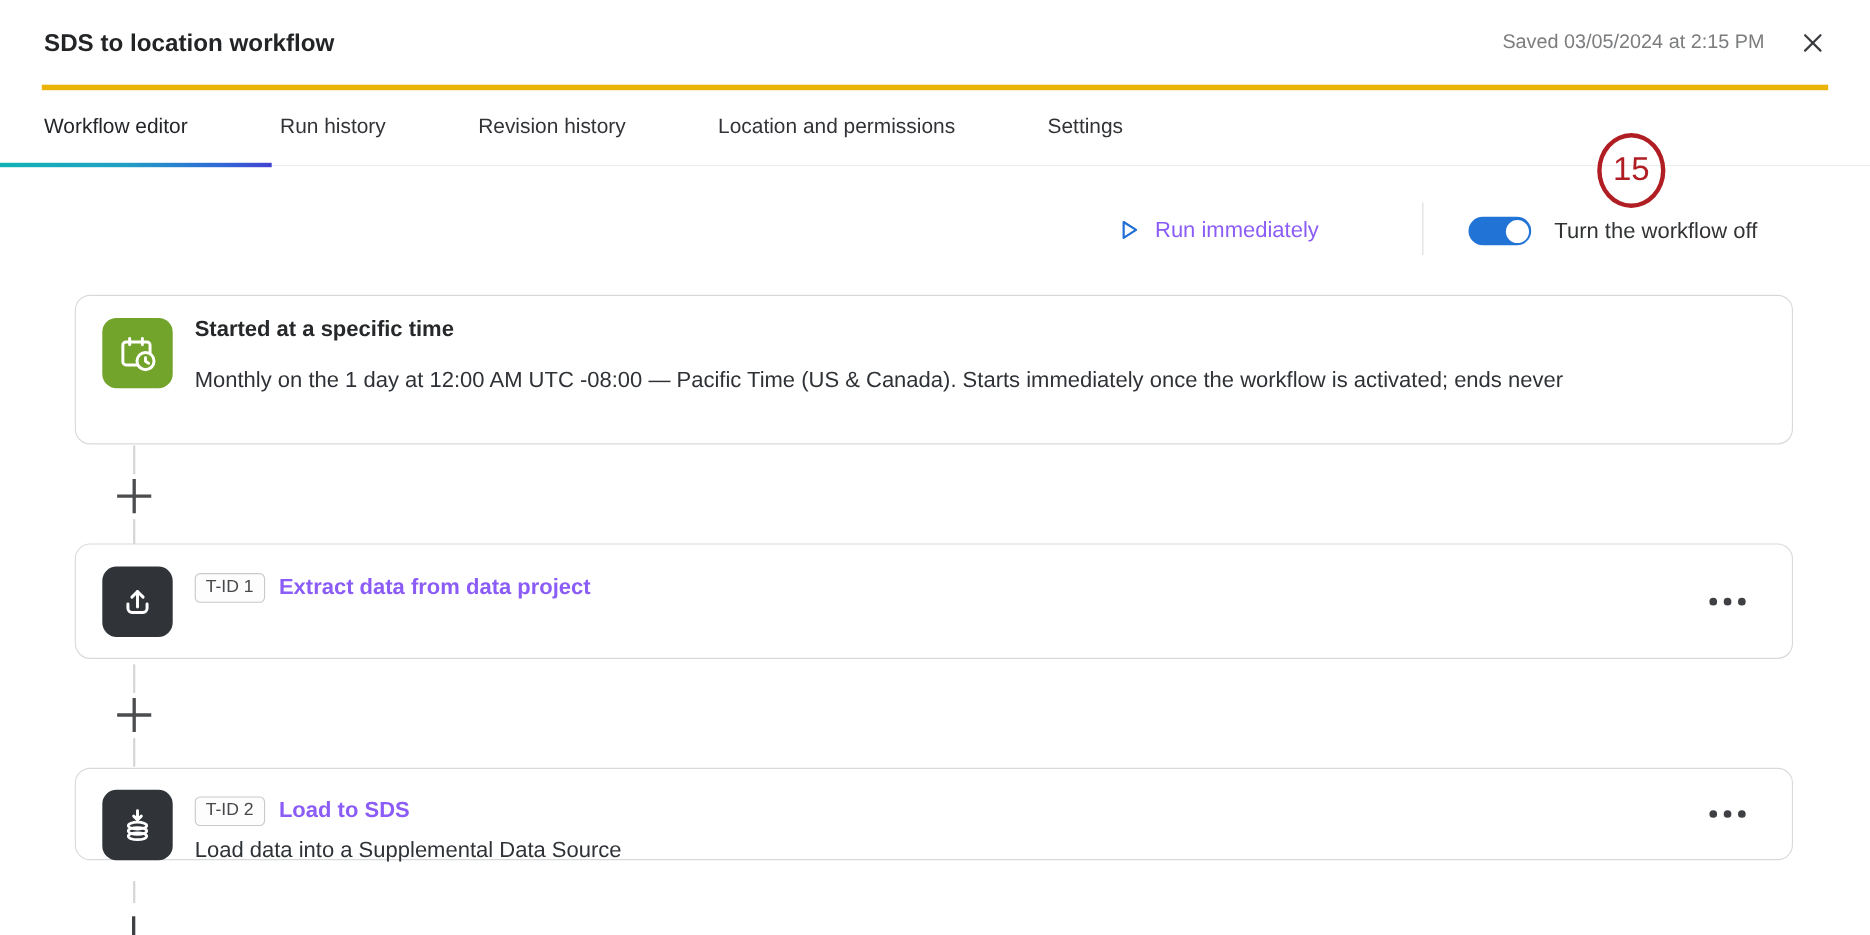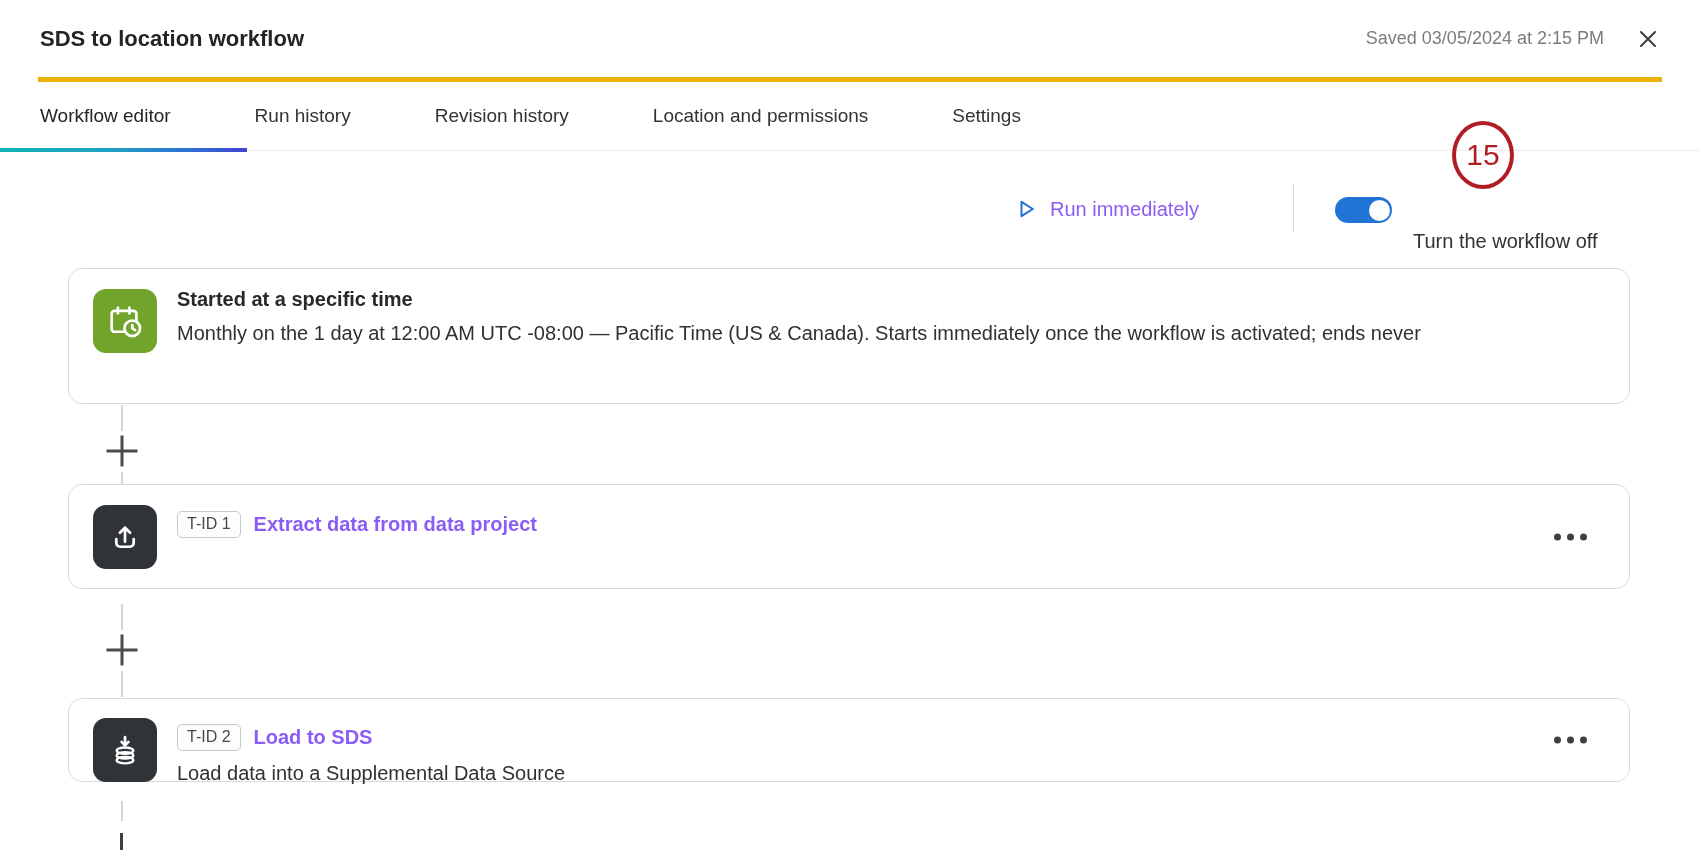--- a/index.html
+++ b/index.html
@@ -27,41 +27,41 @@
     background:linear-gradient(90deg,#0fb3b4 0%,#21a0c4 45%,#2f6bd6 80%,#4341d0 100%); }
 
   
   .run-immediately { position:absolute; left:1014px; top:186px; height:46px;
     display:flex; align-items:center; gap:12px; font-size:20px; color:#8b5cf6; cursor:pointer; }
   .toolbar-divider { position:absolute; left:1293px; top:184px; width:1px; height:48px; background:#dcdcdc; }
   .toggle { position:absolute; left:1335px; top:197px; width:57px; height:26px;
     border-radius:13px; cursor:pointer; }
   .toggle .knob { position:absolute; right:2.5px; top:2.5px; width:21px; height:21px;
     border-radius:50%; background:#ffffff; }
-  .toggle-label { position:absolute; left:1413px; top:199px; font-size:20px; color:#303234;margin-top:31px; }
+  .toggle-label { position:absolute; left:1413px; top:199px; font-size:20px; color:#303234; }
   .annotation { position:absolute; left:1452px; top:121px; width:62px; height:68px;
     border:4px solid #b01e24; border-radius:50%; display:flex; align-items:center;
     justify-content:center; font-size:30px; color:#b01e24; background:transparent; }
 
   
   .card { position:absolute; left:68px; width:1562px; background:#fff;
     border:1px solid #d8d9da; border-radius:14px; }
   .card-icon { position:absolute; left:24px; width:64px; height:64px; border-radius:13px;
     display:flex; align-items:center; justify-content:center; }
   #card-trigger { top:268px; height:136px; }
   #card-trigger .card-icon { top:20px; }
-  #card-task1 { top:484px; height:105px; }
+  #card-task1 { top:494px; height:105px; }
   #card-task1 .card-icon { top:20px; }
   #card-task2 { top:698px; height:84px; }
   #card-task2 .card-icon { top:19px; }
 
   .card-body { margin-left:108px; padding-right:40px; }
   #card-trigger .card-body { padding-top:15px; }
   .trigger-title { font-size:20px; font-weight:700; line-height:30px; color:#26282a; }
-  .trigger-desc { font-size:20px; line-height:33px; color:#2e3135; margin-top:3px; max-width:1424px; }
+  .trigger-desc { font-size:20px; line-height:33px; color:#2e3135; margin-top:16px; max-width:1424px; }
 
   .task-body { padding-top:24px; }
   #card-task2 .task-body { padding-top:23px; }
   .title-row { display:flex; align-items:center; height:30px; }
   .badge { display:inline-block; border:1px solid #c7c9cb; border-radius:5px;
     padding:2px 9px 3px; font-size:16px; line-height:20px; color:#46484b; background:#fdfdfd; }
   .task-title { font-size:20px; font-weight:700; color:#8b5cf6; margin-left:13px; }
   .task-desc { font-size:20px; color:#2e3135; margin-top:6px; line-height:30px; }
 
   .dots { position:absolute; right:40px; top:50%; transform:translateY(-50%);

